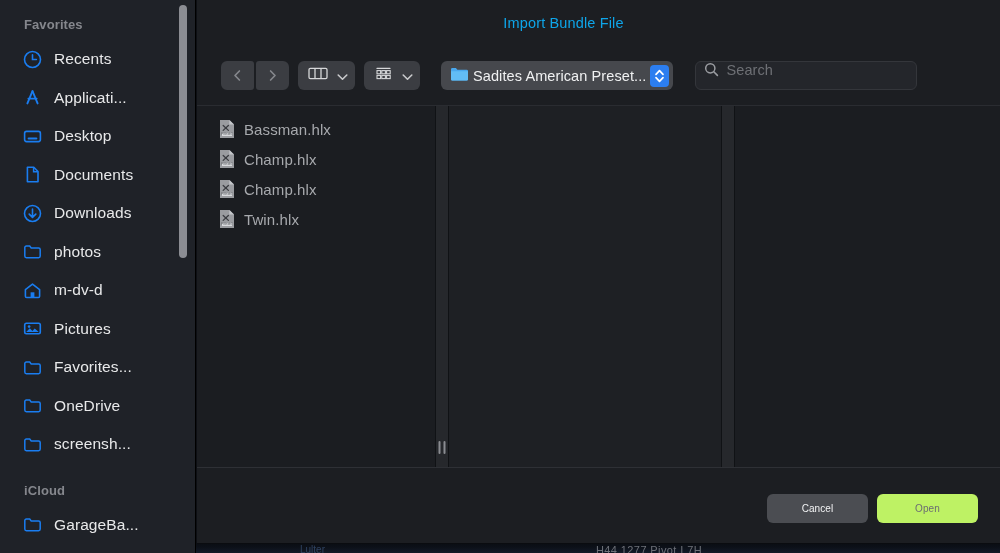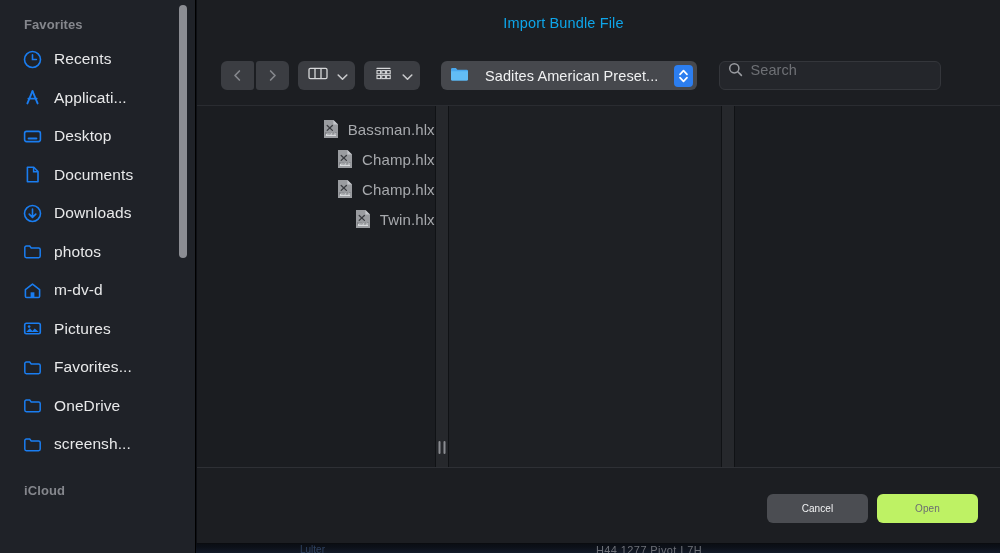--- a/index.html
+++ b/index.html
@@ -169,21 +169,21 @@
     cursor: default;
   }
   .tb-menu .chev { display: block; }
 
   .path-pop {
     height: 29px;
     background: #46484d;
     border-radius: 6px;
     display: flex; align-items: center;
     padding: 0 4px 0 9px;
-    gap: 16px;
+    gap: 4px;
     margin-left: 12px;
     max-width: 285px;
     cursor: default;
   }
   .path-label {
     font-size: 14.5px;
     color: #f0f1f2;
     white-space: nowrap;
     overflow: hidden;
     letter-spacing: .1px;
@@ -268,21 +268,20 @@
     background: #8a8c91;
     border-radius: 1px;
   }
 
   .file-row {
     height: 30px;
     display: flex; align-items: center;
     padding-left: 22px;
     gap: 9px;
     cursor: default;
-    justify-content: flex-end;
   }
   .file-ico {
     width: 16px; height: 20px;
     flex: 0 0 16px;
     position: relative;
   }
   .file-name {
     font-size: 15px;
     color: #a7a9ad;
     white-space: nowrap;
@@ -446,20 +445,28 @@
         <span class="sb-ico">
           <svg width="19" height="19" viewBox="0 0 19 19">
               <path d="M1.8 5.6a1.6 1.6 0 0 1 1.6-1.6h3.3l1.5 1.9h7.4a1.6 1.6 0 0 1 1.6 1.6v6.6a1.6 1.6 0 0 1-1.6 1.6H3.4a1.6 1.6 0 0 1-1.6-1.6z" fill="none" stroke="#1a7df0" stroke-width="1.5"></path>
             </svg>
         </span>
         <span class="sb-label">screensh...</span>
       </div>
 
       <div class="sb-section second">iCloud</div>
 
+      <div class="sb-item">
+        <span class="sb-ico">
+          <svg width="19" height="19" viewBox="0 0 19 19">
+              <path d="M1.8 5.6a1.6 1.6 0 0 1 1.6-1.6h3.3l1.5 1.9h7.4a1.6 1.6 0 0 1 1.6 1.6v6.6a1.6 1.6 0 0 1-1.6 1.6H3.4a1.6 1.6 0 0 1-1.6-1.6z" fill="none" stroke="#1a7df0" stroke-width="1.5"></path>
+            </svg>
+        </span>
+        <span class="sb-label">GarageBa...</span>
+      </div>
 
     </div>
 
     <div class="sb-track">
       <div class="sb-thumb"></div>
     </div>
     <div class="sb-edge"></div>
   </div>
 
   <div class="dialog">

